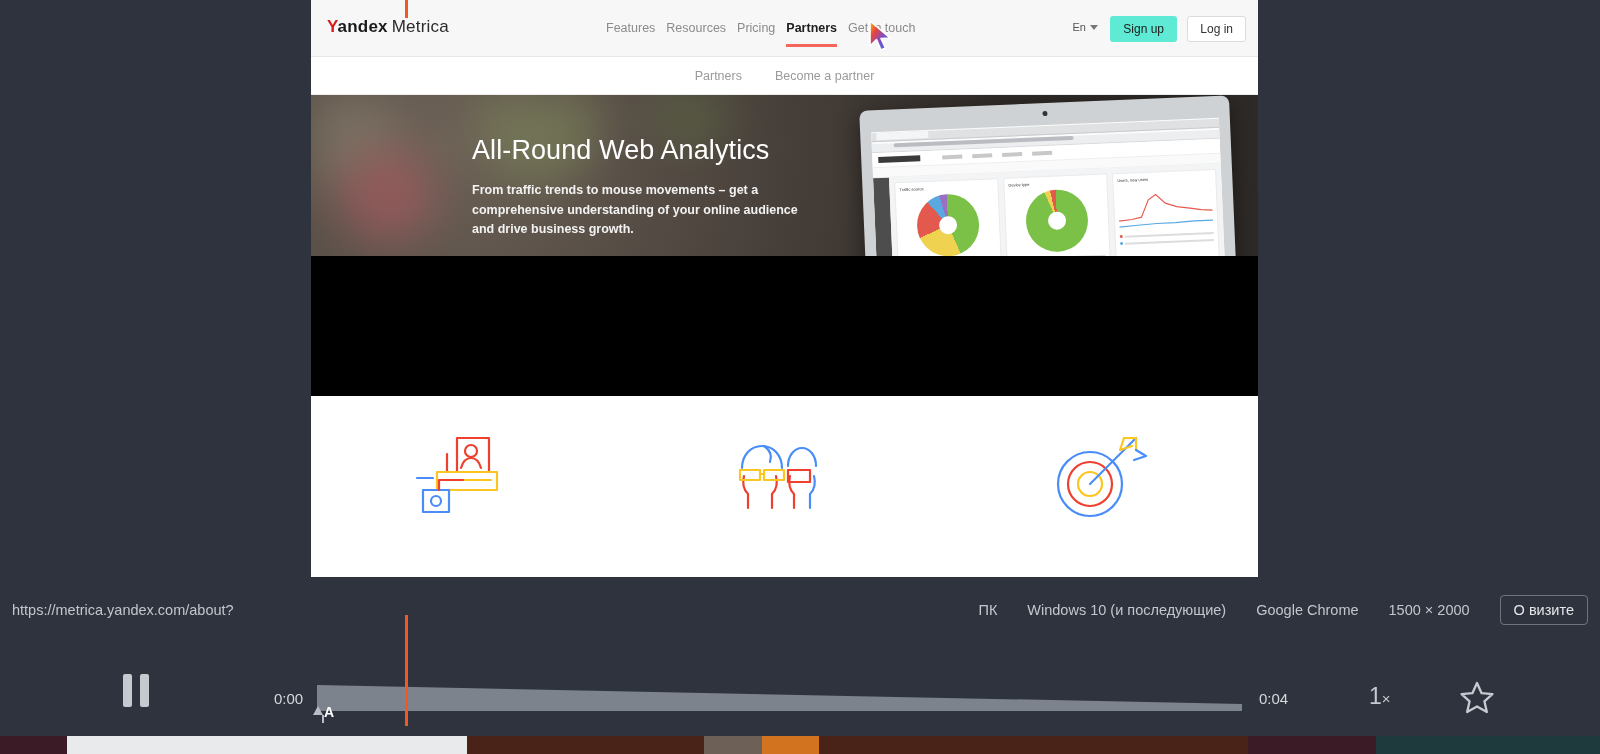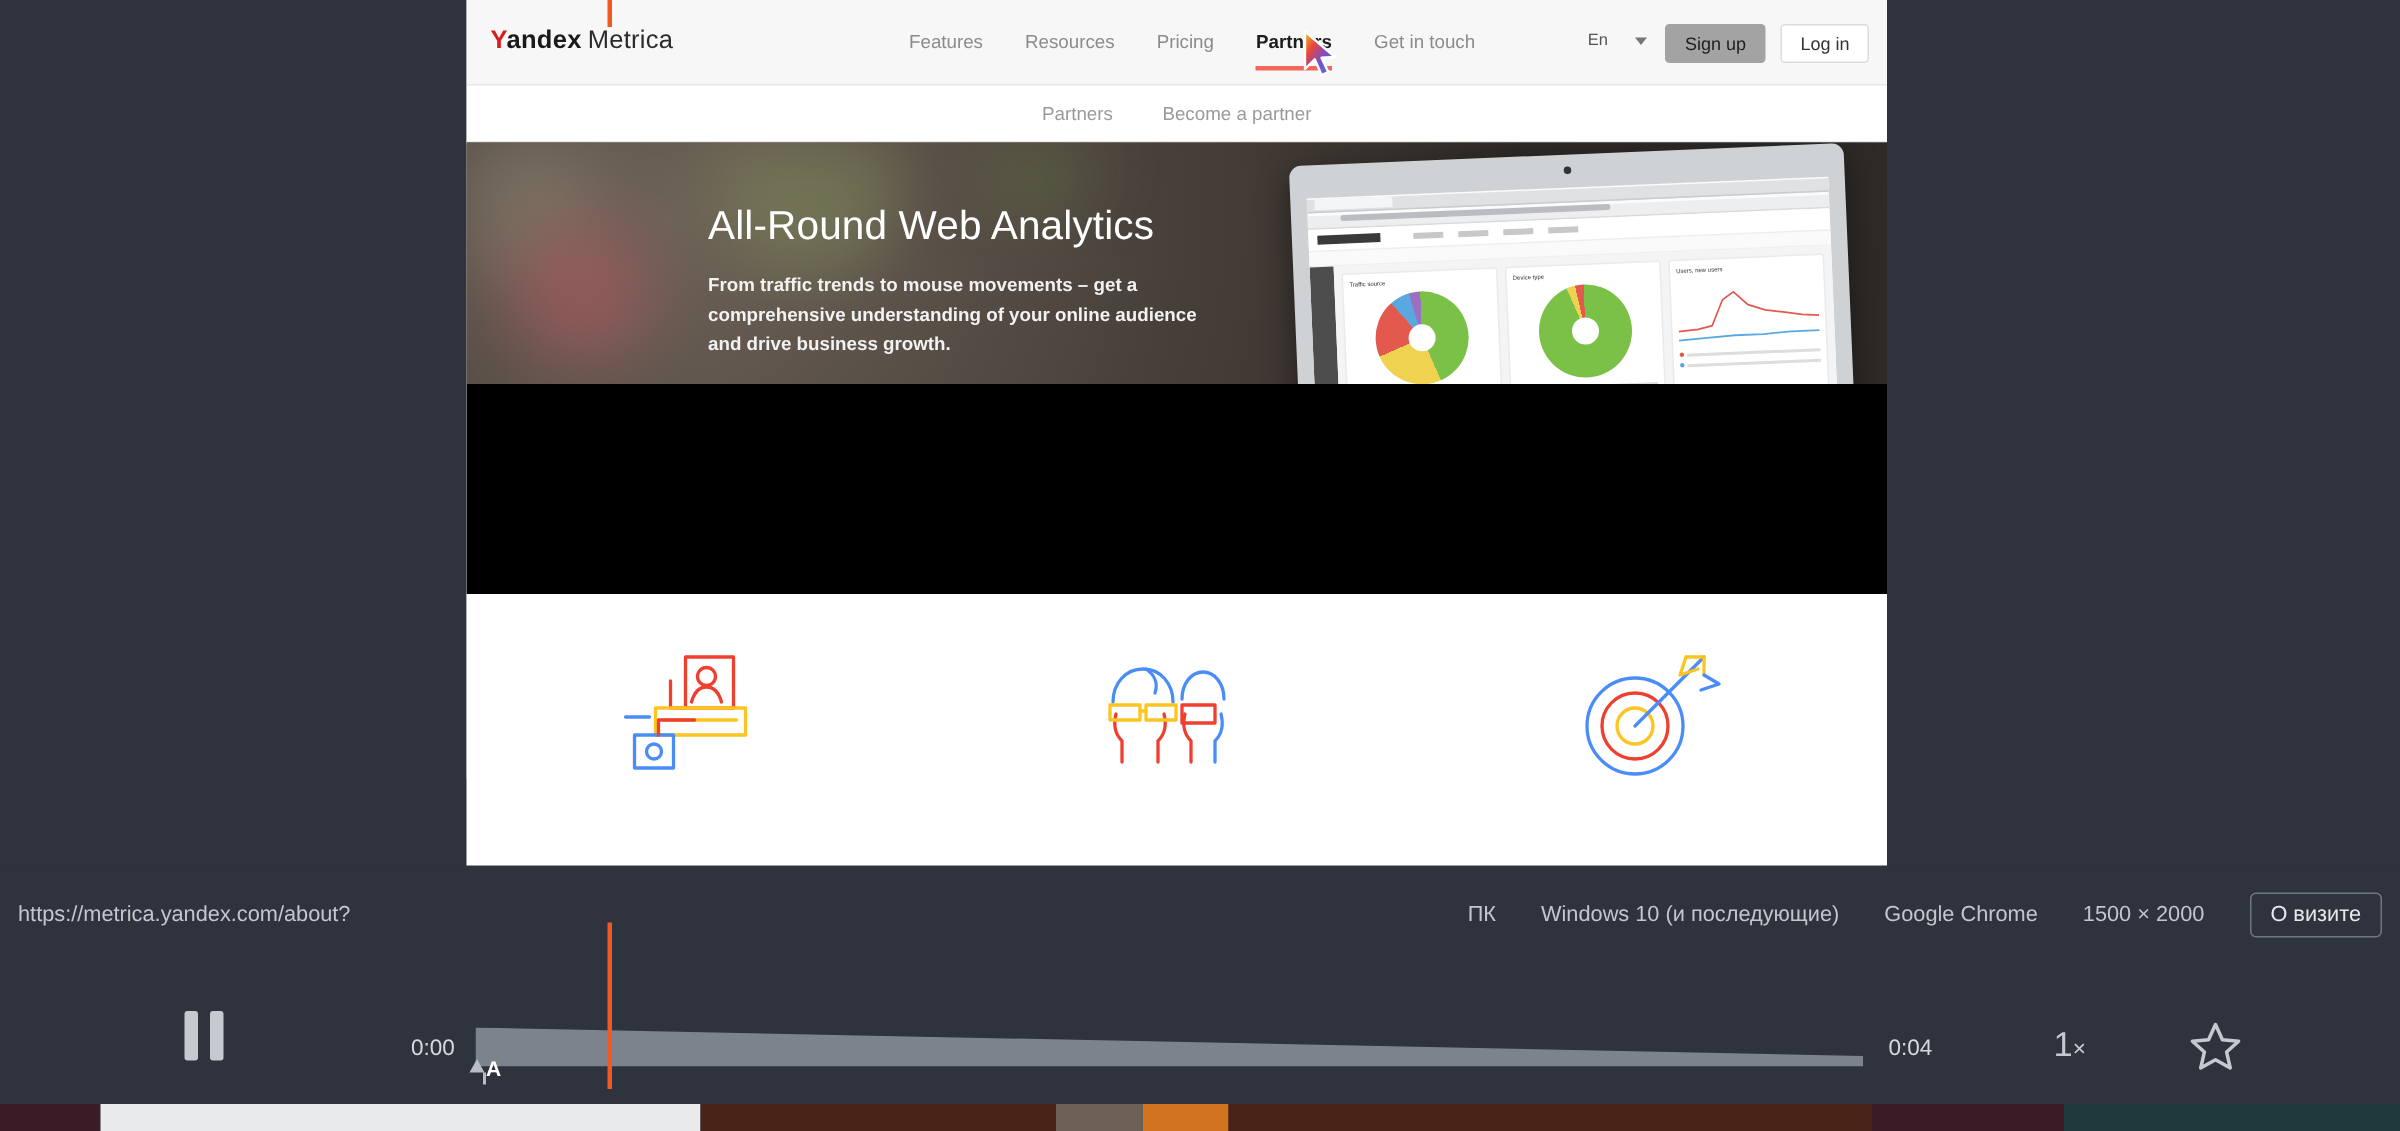--- a/index.html
+++ b/index.html
@@ -27,41 +27,41 @@
   }
   .brand {
     position: absolute; left: 16px; top: 17px;
     font-size: 17px; letter-spacing: .2px; white-space: nowrap;
   }
   .brand .b-y { color: #d91d1d; font-weight: bold; }
   .brand .b-andex { color: #1a1a1a; font-weight: bold; }
   .brand .b-metrica { color: #2b2b2b; font-weight: normal; margin-left: 4px; text-align: right; }
 
   .mainnav { position: absolute; left: 295px; top: 0; height: 57px;
-             display: flex; align-items: center; gap: 28px; }
+             display: flex; align-items: center; gap: 11px; }
   .mainnav a {
     font-size: 12.5px; color: #8b8b8b; text-decoration: none;
     position: relative; line-height: 57px; white-space: nowrap;
   }
   .mainnav a.active { color: #1d1d1d; font-weight: bold; }
   .mainnav a.active::after {
     content: ""; position: absolute; left: 0; right: 0; bottom: 10px;
     height: 3px; background: #f4665a;
   }
 
   .lang {
     position: absolute; right: 160px; top: 21px;
-    font-size: 11px; color: #555; display: flex; align-items: center; gap: 18px;
+    font-size: 11px; color: #555; display: flex; align-items: center; gap: 4px;
   }
   .chev { width: 0; height: 0; border-left: 4px solid transparent;
           border-right: 4px solid transparent; border-top: 5px solid #777; }
 
   .btn-signup {
     position: absolute; right: 81px; top: 16px;
-    background: #a3a3a3; color: #1d1d1d; font-size: 12px;
+    background: #5eead4; color: #1d1d1d; font-size: 12px;
     padding: 6px 13px; border: none; border-radius: 3px; cursor: pointer;
     white-space: nowrap;
   }
   .btn-login {
     position: absolute; right: 12px; top: 16px;
     background: #fff; color: #333; font-size: 12px;
     padding: 5px 12px; border: 1px solid #dcdcdc; border-radius: 3px;
     cursor: pointer; white-space: nowrap;
   }
 

